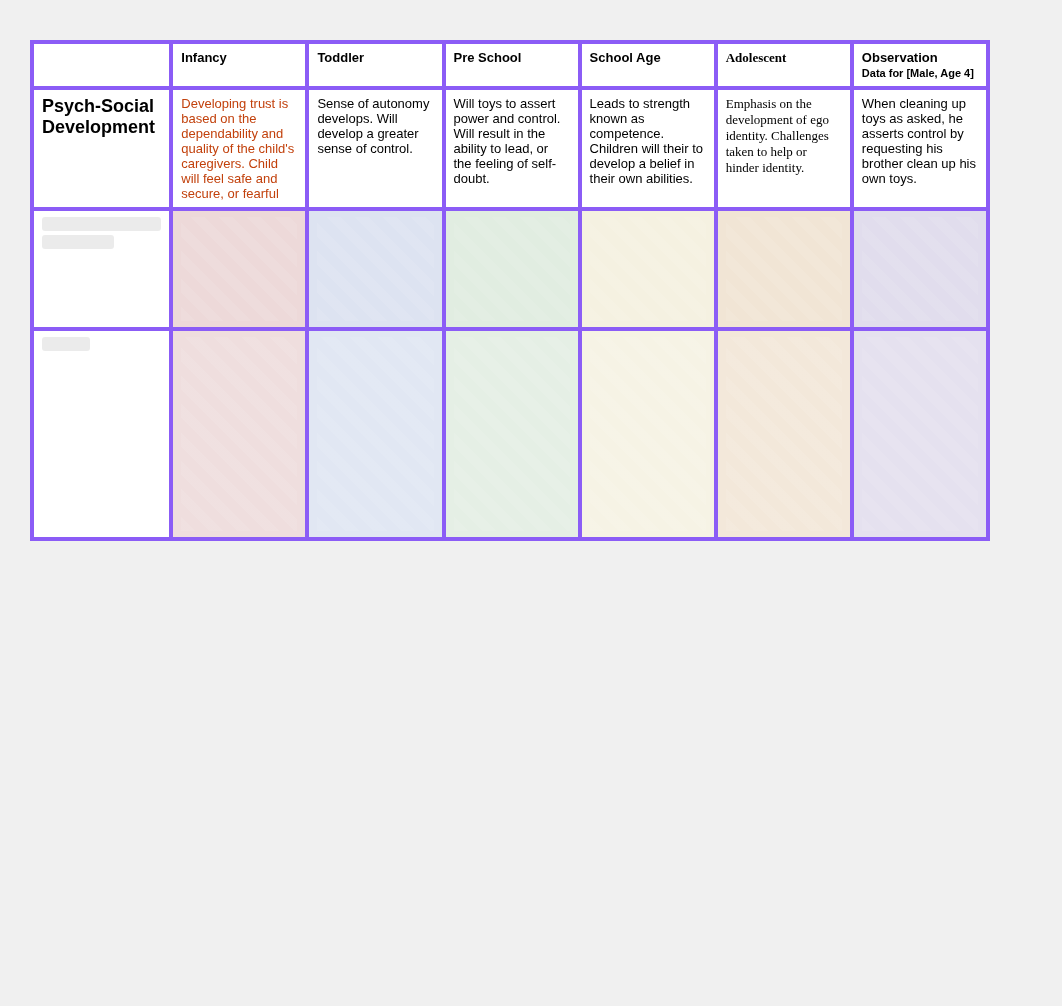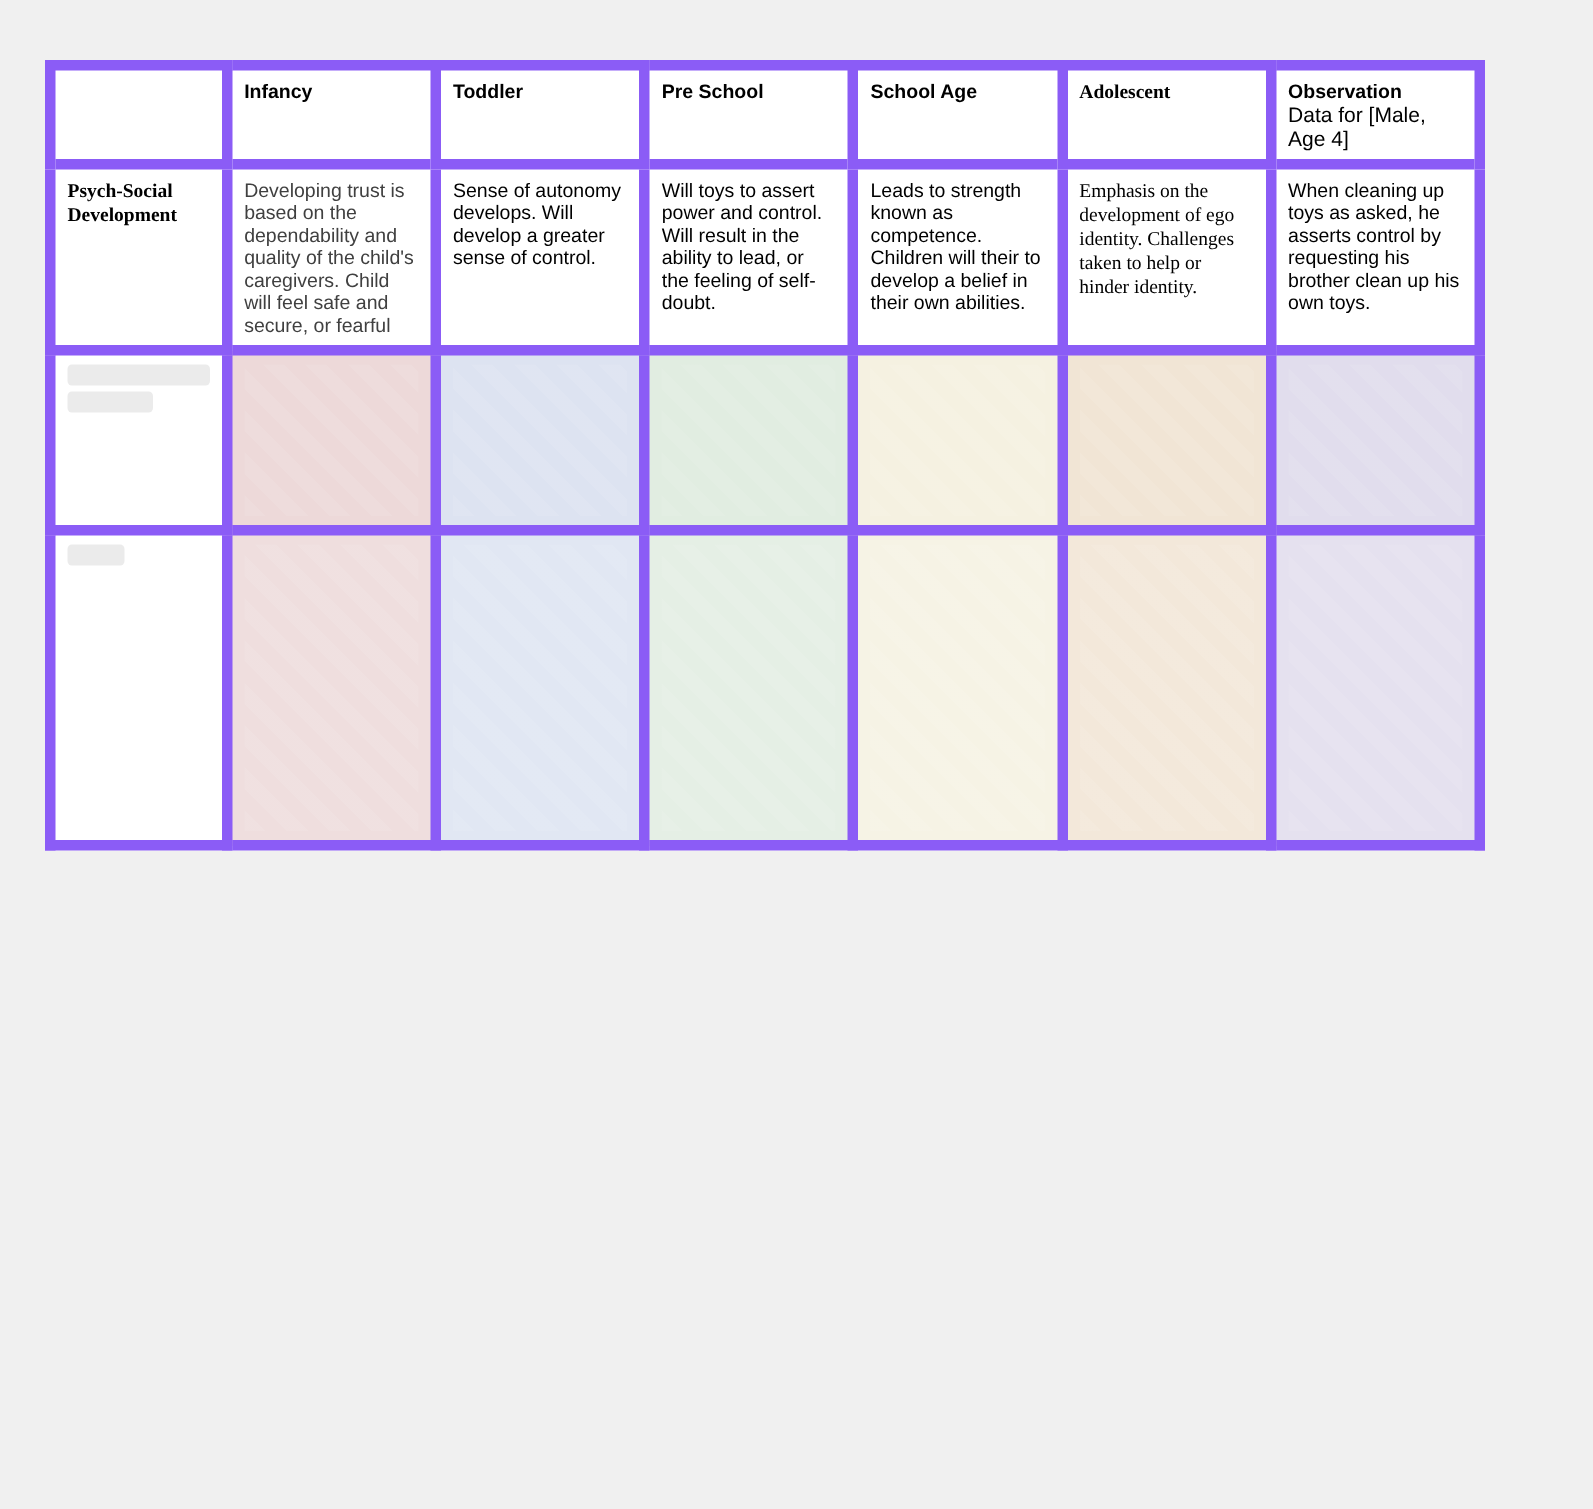--- a/index.html
+++ b/index.html
@@ -11,21 +11,21 @@
     .page-wrapper {
       padding: 40px 30px;
     }
     .main-table {
       border-collapse: collapse;
       width: 960px;
       background: white;
       border: 1px solid #ccc;
     }
     .main-table th, .main-table td {
-      border: 7px solid #8b5cf6;
+      border: 4px solid #8b5cf6;
       padding: 6px 8px;
       vertical-align: top;
     }
     .main-table th {
       background: #fff;
       font-weight: bold;
       font-size: 13px;
       text-align: left;
     }
     .header-row th {
@@ -90,43 +90,42 @@
       background: repeating-linear-gradient(
         45deg,
         rgba(255,255,255,0.08),
         rgba(255,255,255,0.08) 10px,
         transparent 10px,
         transparent 20px
       );
     }
 
     .psych-label {
-      font-size: 13px;
-      font-weight: bold;
-      font-family: Liberation Serif, serif;
-    }
-    .infancy-blue { color: #404040; }
+      font-size: 18px;
+      font-weight: bold;
+    }
+    .infancy-blue { color: #c2410c; }
   </style>
 </head>
 <body>
 
 <div class="page-wrapper">
   <table class="main-table">
 
     <thead>
       <tr class="header-row">
         <th class="col-label"></th>
         <th class="col-infancy">Infancy</th>
         <th class="col-toddler">Toddler</th>
         <th class="col-preschool">Pre School</th>
         <th class="col-schoolage">School Age</th>
         <th class="col-adolescent">Adolescent</th>
         <th class="col-observation observation-header">
           <span>Observation</span><br>
-          <span style="font-size:14px; font-weight:normal;">Data for      [Male, Age 4]</span>
+          <span style="font-size:11px; font-weight:bold;">Data for      [Male, Age 4]</span>
         </th>
       </tr>
     </thead>
     <tbody>
 
       <tr class="text-row">
         <td class="col-label label-cell">
           <span class="psych-label">Psych-Social Development</span>
         </td>
         <td class="col-infancy">

